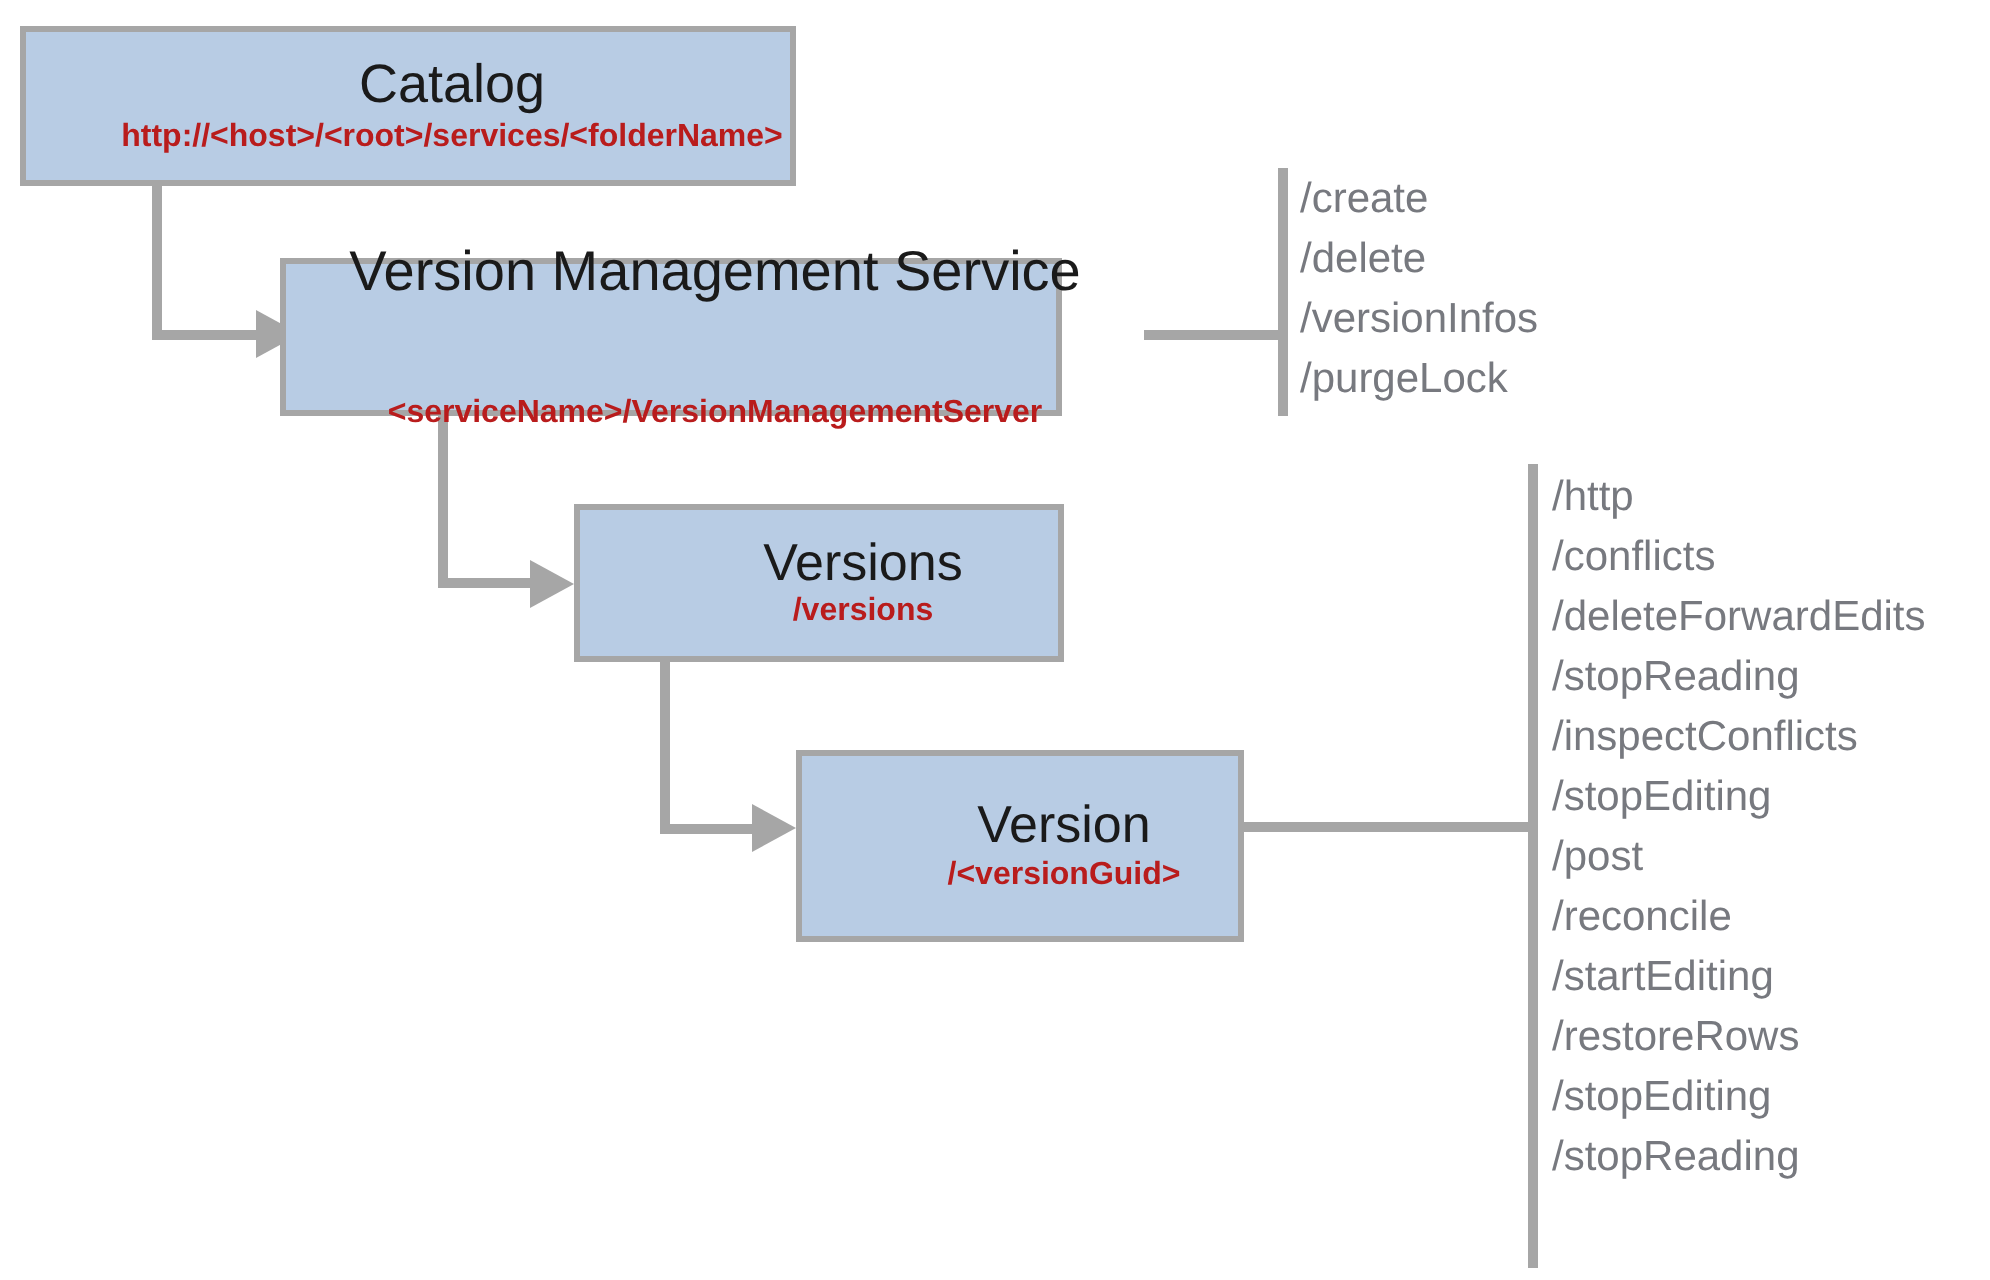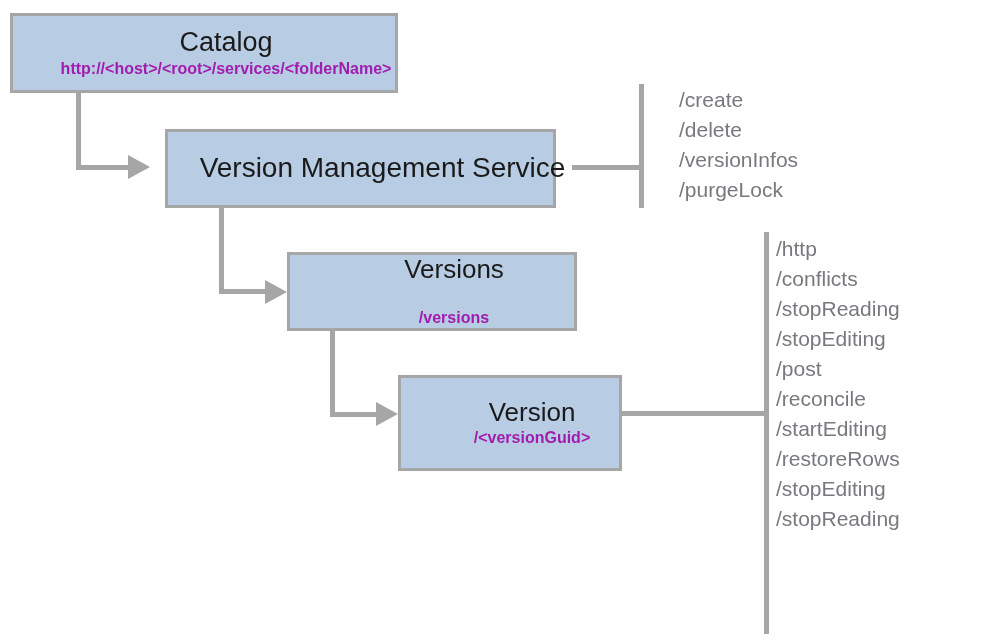--- a/index.html
+++ b/index.html
@@ -23,31 +23,31 @@
     text-align: center;
     padding-left: 44px;
   }
   .node .title {
     color: #1a1a1a;
     font-size: 26px;
     line-height: 1.15;
     white-space: nowrap;
   }
   .node .subtitle {
-    color: #a21caf;
+    color: #b91c1c;
     font-size: 16px;
     font-weight: bold;
     line-height: 1.25;
     white-space: nowrap;
   }
   #node-catalog   { left: 10px;  top: 13px;  width: 388px; height: 80px; }
   #node-catalog .title { font-size: 27px; }
-  #node-vms       { left: 165px; top: 129px; width: 391px; height: 79px; gap: 44px; }
+  #node-vms       { left: 140px; top: 129px; width: 391px; height: 79px; gap: 44px; }
   #node-vms .title { font-size: 28px; }
-  #node-versions  { left: 287px; top: 252px; width: 290px; height: 79px; justify-content: space-between; }
+  #node-versions  { left: 287px; top: 252px; width: 245px; height: 79px; }
   #node-version   { left: 398px; top: 375px; width: 224px; height: 96px; }
 
   .conn { position: absolute; background: #a6a6a6; }
   
   #c1-v { left: 76px;  top: 93px;  width: 5px;  height: 77px; }
   #c1-h { left: 76px;  top: 165px; width: 52px; height: 5px; }
   
   #c2-v { left: 219px; top: 208px; width: 5px;  height: 86px; }
   #c2-h { left: 219px; top: 289px; width: 46px; height: 5px; }
   
@@ -74,21 +74,21 @@
   .endpoint-list {
     position: absolute;
     color: #77797f;
     font-size: 21px;
   }
   .endpoint-list .endpoint {
     height: 30px;
     line-height: 30px;
     white-space: nowrap;
   }
-  #list-vms     { left: 679px; top: 85px; }
+  #list-vms     { left: 650px; top: 85px; }
   #list-version { left: 776px; top: 234px; }
 </style>
 </head>
 <body>
 
 <div class="stage">
 
   <div class="conn" id="c1-v"></div>
   <div class="conn" id="c1-h"></div>
   <div class="arrow" id="arrow1"></div>
@@ -107,20 +107,21 @@
   <div class="conn" id="c5-h"></div>
   <div class="conn" id="bar-version"></div>
 
   <div class="node" id="node-catalog">
     <div class="title">Catalog</div>
     <div class="subtitle">http://&lt;host&gt;/&lt;root&gt;/services/&lt;folderName&gt;</div>
   </div>
 
   <div class="node" id="node-vms">
     <div class="title">Version Management Service</div>
+    <div class="subtitle">&lt;serviceName&gt;/VersionManagementServer</div>
   </div>
 
   <div class="node" id="node-versions">
     <div class="title">Versions</div>
     <div class="subtitle">/versions</div>
   </div>
 
   <div class="node" id="node-version">
     <div class="title">Version</div>
     <div class="subtitle">/&lt;versionGuid&gt;</div>
@@ -129,21 +130,23 @@
   <div class="endpoint-list" id="list-vms">
     <div class="endpoint">/create</div>
     <div class="endpoint">/delete</div>
     <div class="endpoint">/versionInfos</div>
     <div class="endpoint">/purgeLock</div>
   </div>
 
   <div class="endpoint-list" id="list-version">
     <div class="endpoint">/http</div>
     <div class="endpoint">/conflicts</div>
+    <div class="endpoint">/deleteForwardEdits</div>
     <div class="endpoint">/stopReading</div>
+    <div class="endpoint">/inspectConflicts</div>
     <div class="endpoint">/stopEditing</div>
     <div class="endpoint">/post</div>
     <div class="endpoint">/reconcile</div>
     <div class="endpoint">/startEditing</div>
     <div class="endpoint">/restoreRows</div>
     <div class="endpoint">/stopEditing</div>
     <div class="endpoint">/stopReading</div>
   </div>
 
 </div>

